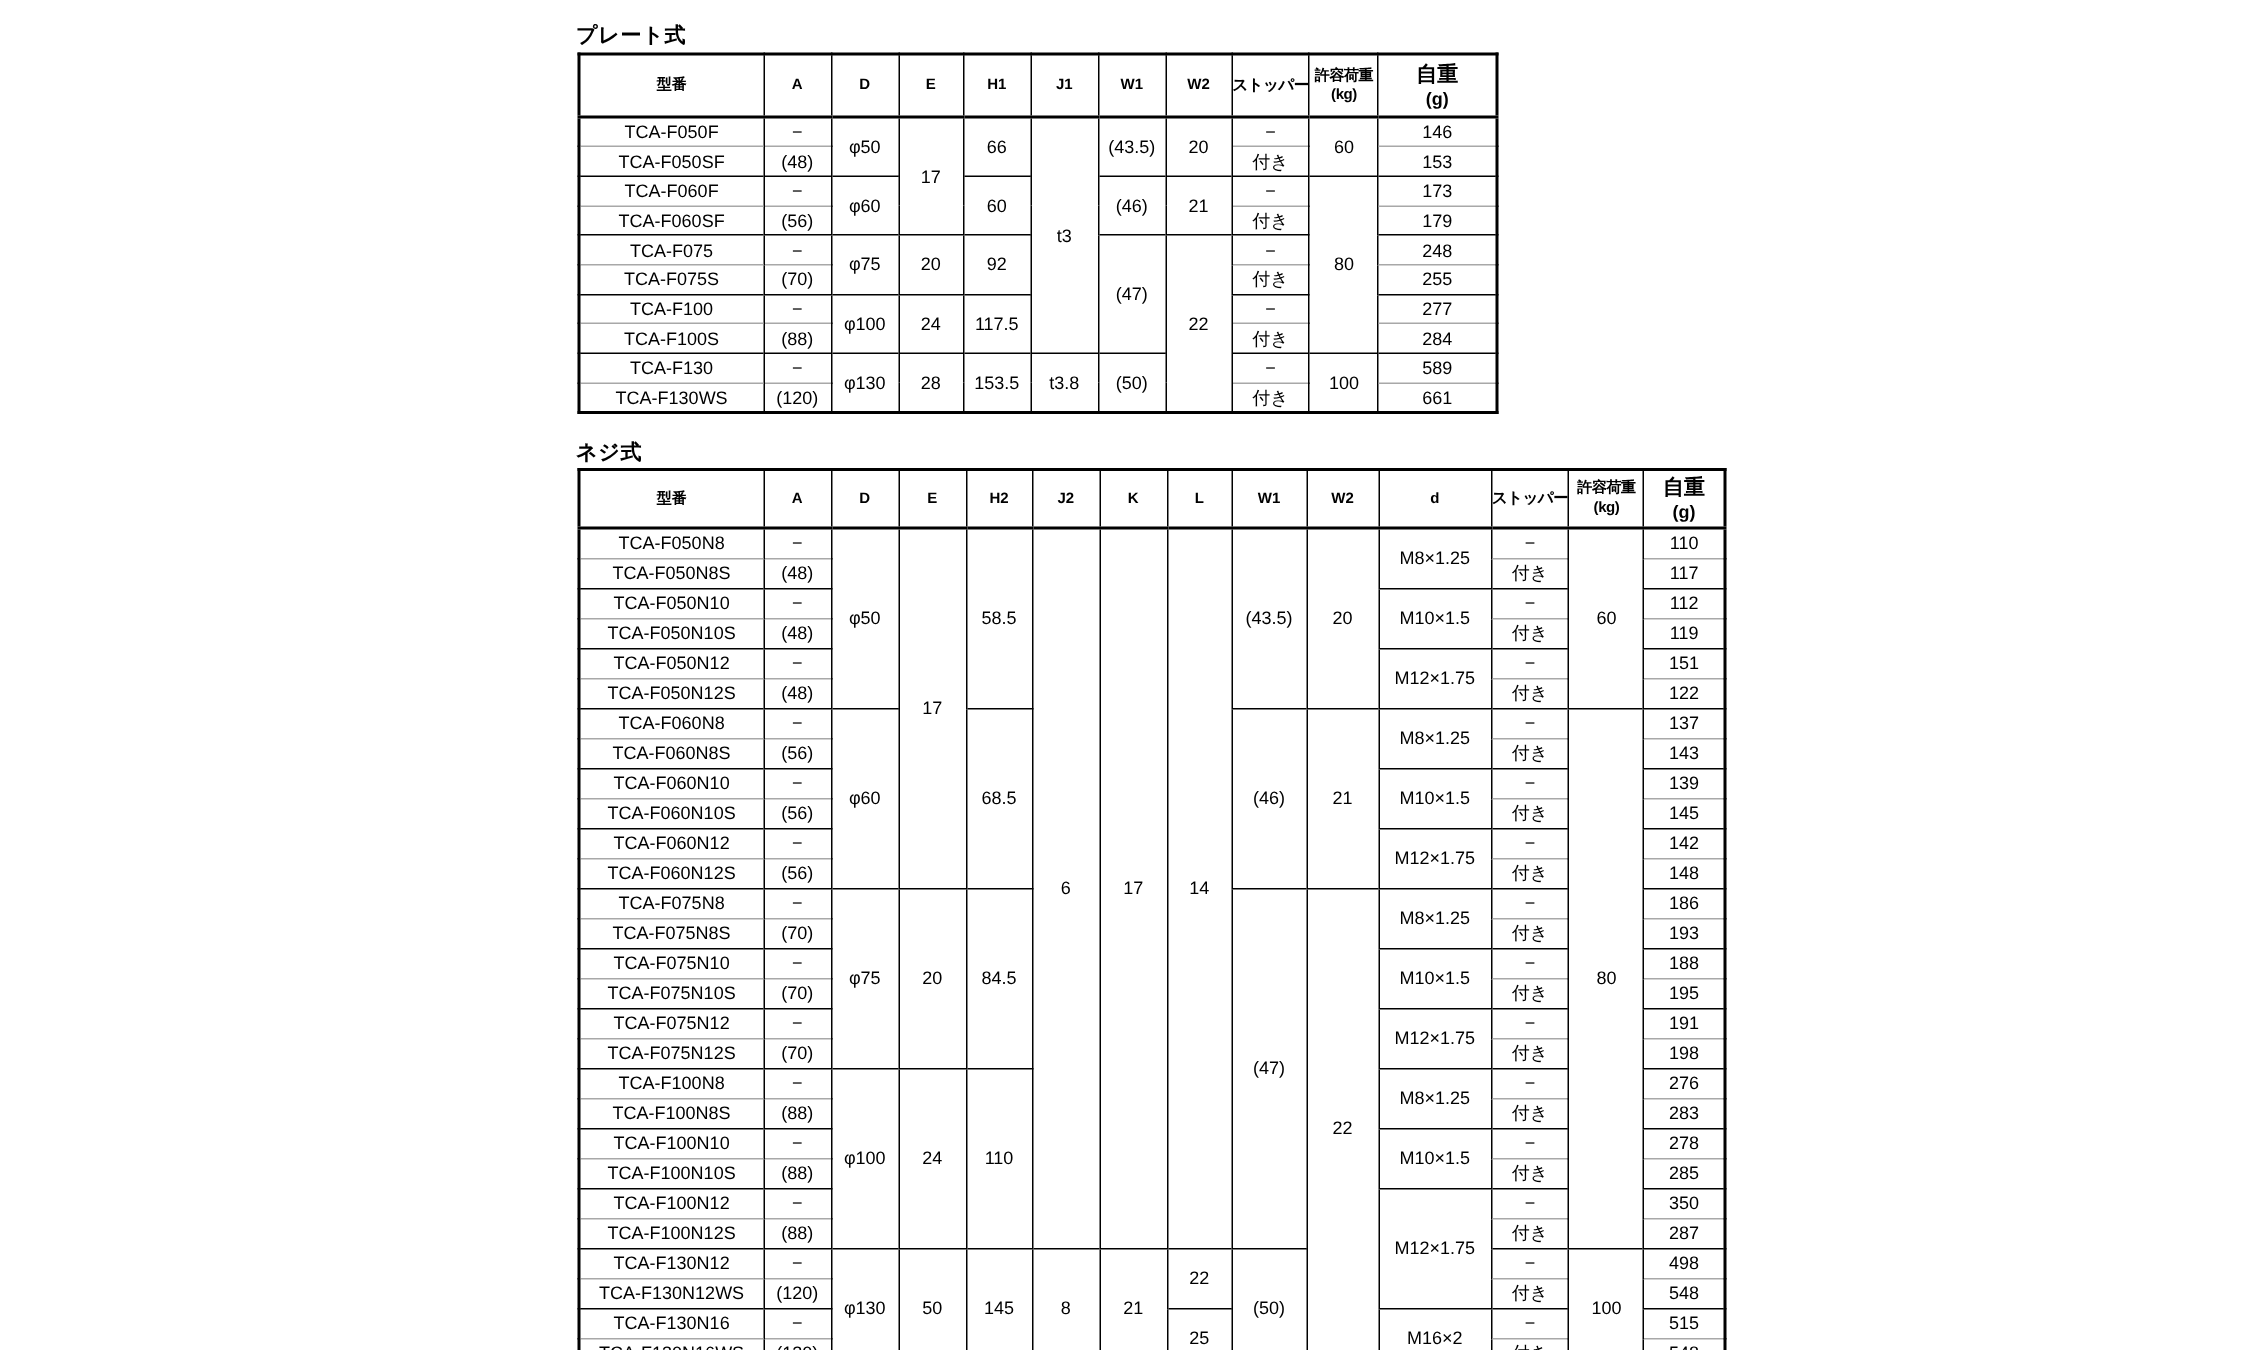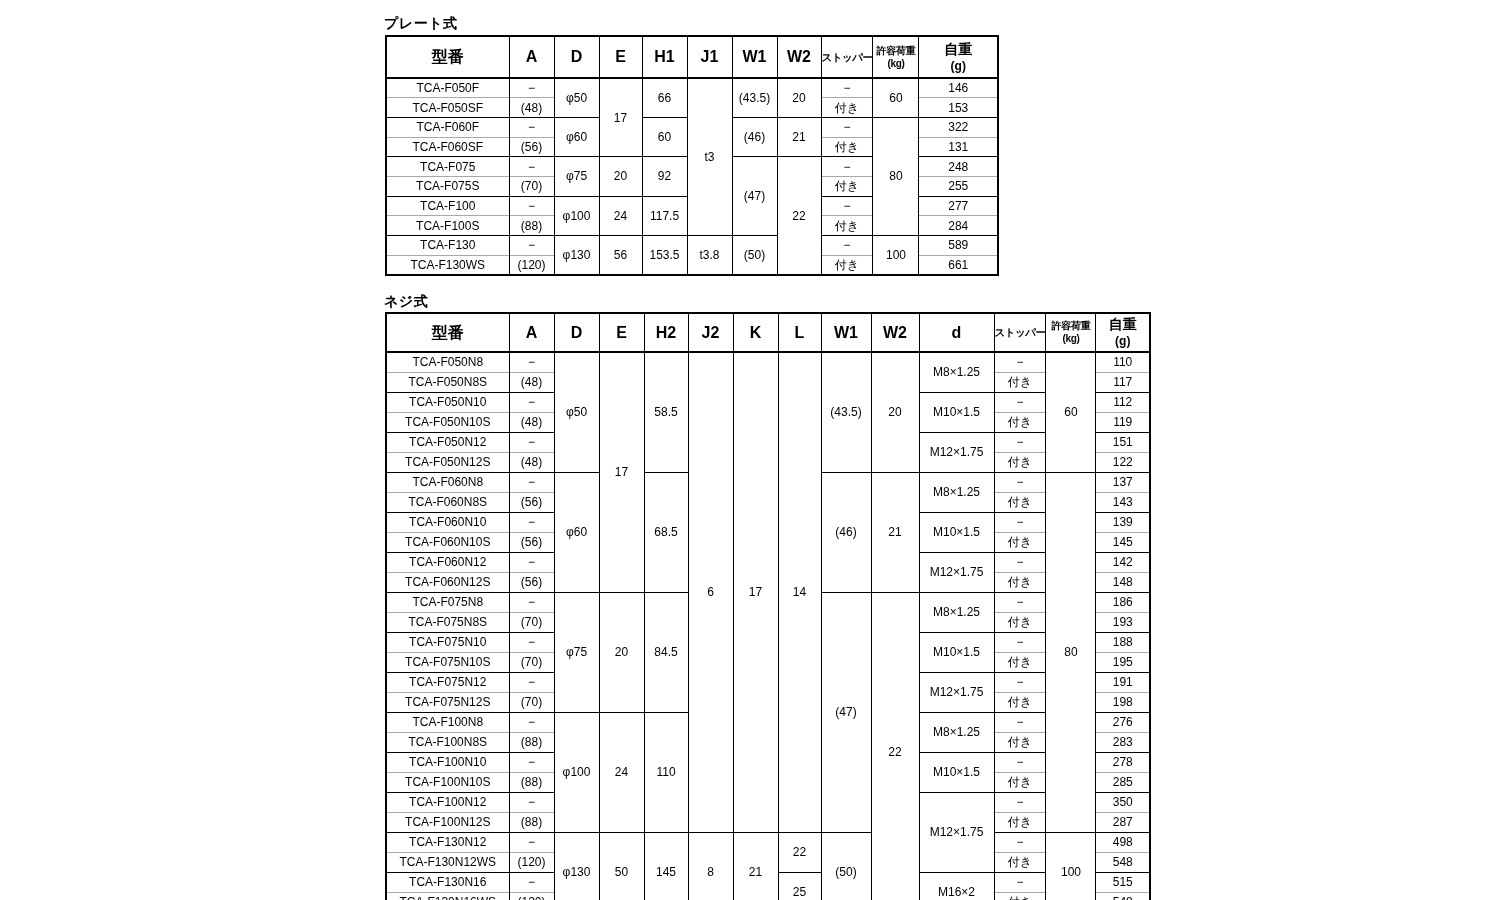--- a/index.html
+++ b/index.html
@@ -26,21 +26,21 @@
   }
   #table-plate{left:385px;top:23px;}
   #table-screw{left:385px;top:300px;}
   table.spec th,table.spec td{
     border-left:1px solid var(--border);
     border-top:1px solid var(--border);
     padding:0;text-align:center;vertical-align:middle;overflow:hidden;
   }
   table.spec thead th{
     border-bottom:2px solid var(--border);
-    font-size:16px;font-weight:700;line-height:1.2;
+    font-size:10px;font-weight:700;line-height:1.2;
   }
   #table-plate thead tr{height:42px;}
   #table-screw thead tr{height:39px;}
   #table-plate tbody tr{height:19.7px;padding-left:11px;}
   #table-screw tbody tr{height:20px;}
   table.spec tbody td{font-size:12px;line-height:1;white-space:nowrap;}
   table.spec tbody tr.light td{border-top-color:var(--light);}
   
   table.spec thead th:nth-last-child(3){font-size:10.5px;letter-spacing:-0.5px;white-space:nowrap;}
   table.spec thead th:nth-last-child(2){font-size:10px;letter-spacing:-0.3px;}
@@ -106,27 +106,27 @@
         </tr>
         <tr>
           <td>TCA-F060F</td>
           <td>−</td>
           <td rowspan="2">φ60</td>
           <td rowspan="2">60</td>
           <td rowspan="2">(46)</td>
           <td rowspan="2">21</td>
           <td>−</td>
           <td rowspan="6">80</td>
-          <td>322</td>
+          <td>173</td>
         </tr>
         <tr class="light">
           <td>TCA-F060SF</td>
           <td>(56)</td>
           <td>付き</td>
-          <td>131</td>
+          <td>179</td>
         </tr>
         <tr>
           <td>TCA-F075</td>
           <td>−</td>
           <td rowspan="2">φ75</td>
           <td rowspan="2">20</td>
           <td rowspan="2">92</td>
           <td rowspan="4">(47)</td>
           <td rowspan="6">22</td>
           <td>−</td>
@@ -150,21 +150,21 @@
         <tr class="light">
           <td>TCA-F100S</td>
           <td>(88)</td>
           <td>付き</td>
           <td>284</td>
         </tr>
         <tr>
           <td>TCA-F130</td>
           <td>−</td>
           <td rowspan="2">φ130</td>
-          <td rowspan="2">56</td>
+          <td rowspan="2">28</td>
           <td rowspan="2">153.5</td>
           <td rowspan="2">t3.8</td>
           <td rowspan="2">(50)</td>
           <td>−</td>
           <td rowspan="2">100</td>
           <td>589</td>
         </tr>
         <tr class="light">
           <td>TCA-F130WS</td>
           <td>(120)</td>

